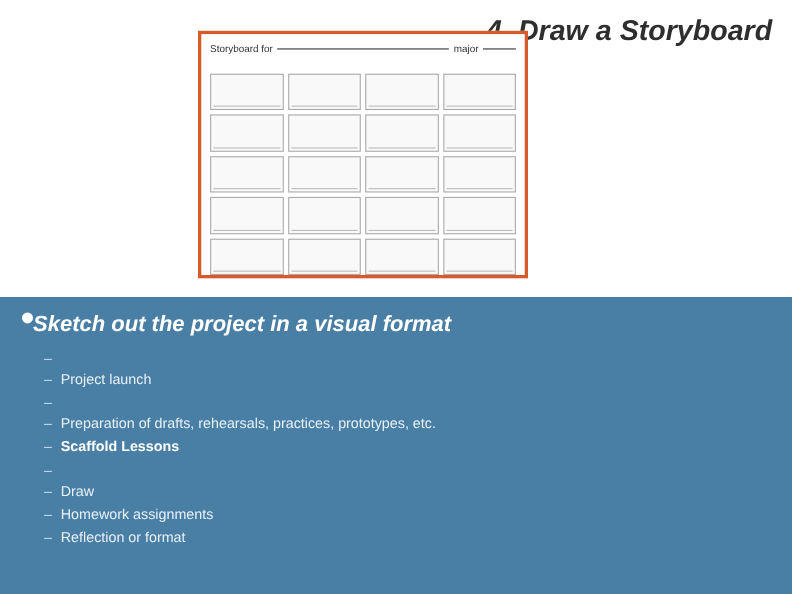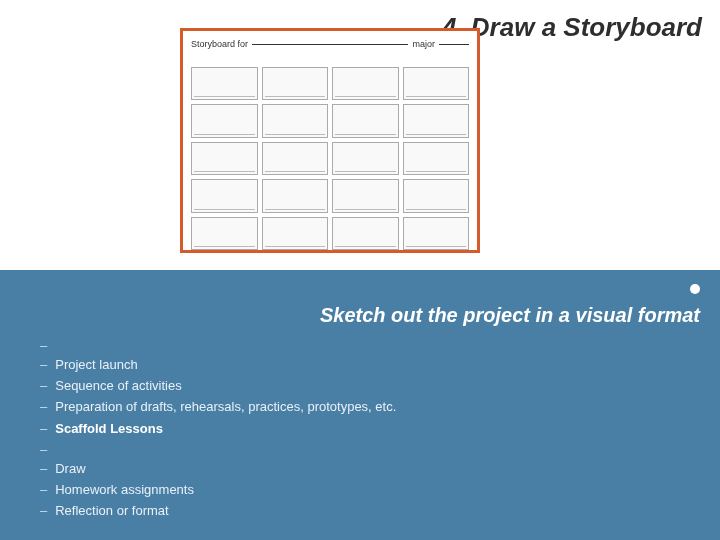--- a/index.html
+++ b/index.html
@@ -88,24 +88,22 @@
       width: 100%;
       height: 270px;
       padding: 14px 20px 10px 20px;
       position: absolute;
       top: 270px;
       left: 0;
     }
 
     .bullet-main {
       display: flex;
-      align-items: flex-end;
-      gap: 10px;
+      align-items: flex-start;
       margin-bottom: 10px;
-      flex-direction: column;
     }
 
     .bullet-dot {
       width: 10px;
       height: 10px;
       background: #fff;
       border-radius: 50%;
       flex-shrink: 0;
     }
 
@@ -233,21 +231,20 @@
   <div class="sub-bullets" id="sub-bullets-list">
   <div class="sub-bullet">
         <span class="sub-bullet-dash">–</span>
       </div>
       <div class="sub-bullet">
         <span class="sub-bullet-dash">–</span>
         <span class="sub-bullet-text">Project launch</span>
       </div>
       <div class="sub-bullet">
         <span class="sub-bullet-dash">–</span>
-        <span class="sub-bullet-text">Sequence of activities</span>
       </div>
       <div class="sub-bullet">
         <span class="sub-bullet-dash">–</span>
         <span class="sub-bullet-text">Preparation of drafts, rehearsals, practices, prototypes, etc.</span>
       </div>
       <div class="sub-bullet">
         <span class="sub-bullet-dash">–</span>
         <span class="sub-bullet-text highlight">Scaffold Lessons</span>
       </div>
       <div class="sub-bullet">

